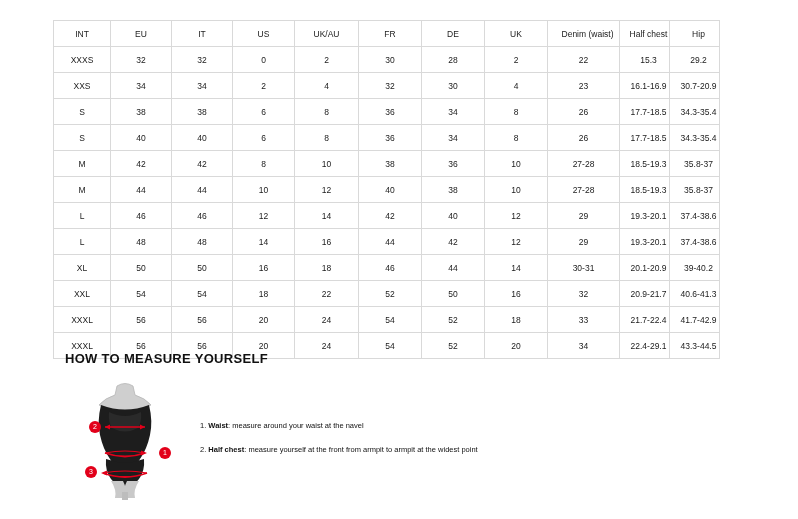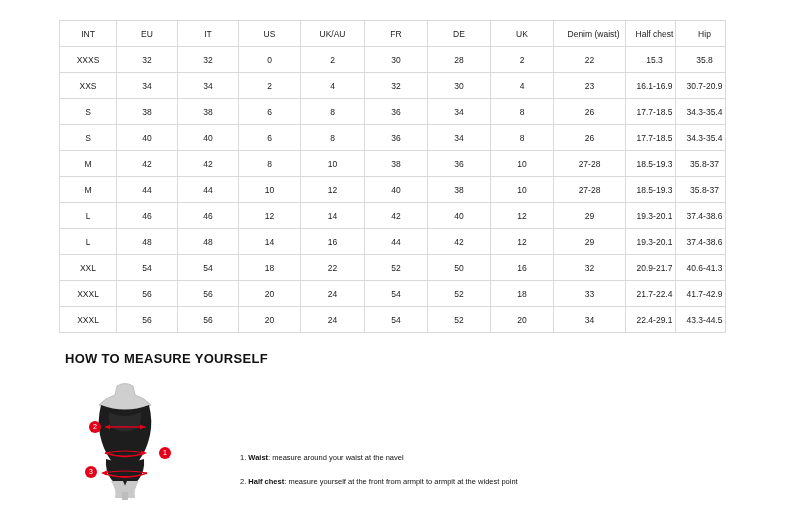--- a/index.html
+++ b/index.html
@@ -15,21 +15,21 @@
     overflow: hidden;
   }
   .page {
     position: relative;
     width: 798px;
     height: 519px;
   }
   
   .table-wrap {
     position: absolute;
-    left: 59px;
+    left: 53px;
     top: 20px;
     width: 666px;
   }
   table.size-table {
     border-collapse: collapse;
     width: 666px;
     table-layout: fixed;
   }
   table.size-table th,
   table.size-table td {
@@ -72,22 +72,21 @@
   .howto-title {
     font-size: 13px;
     font-weight: bold;
     letter-spacing: 0.3px;
     color: #111111;
     margin-bottom: 14px;
   }
   .howto-body {
     position: relative;
     display: flex;
-    align-items: flex-end;
-    gap: 40px;
+    align-items: center;
   }
   .figure-box {
     position: relative;
     width: 120px;
     height: 120px;
     flex: 0 0 120px;
   }
   .notes {
     margin-left: 15px;
     padding-top: 8px;
@@ -160,21 +159,21 @@
           <td>XXXS</td>
           <td>32</td>
           <td>32</td>
           <td>0</td>
           <td>2</td>
           <td>30</td>
           <td>28</td>
           <td>2</td>
           <td>22</td>
           <td class="left-pad">15.3</td>
-          <td class="left-pad">35.8</td>
+          <td class="left-pad">29.2</td>
         </tr>
         <tr>
           <td>XXS</td>
           <td>34</td>
           <td>34</td>
           <td>2</td>
           <td>4</td>
           <td>32</td>
           <td>30</td>
           <td>4</td>
@@ -254,20 +253,33 @@
           <td>14</td>
           <td>16</td>
           <td>44</td>
           <td>42</td>
           <td>12</td>
           <td>29</td>
           <td class="left-pad">19.3-20.1</td>
           <td class="left-pad">37.4-38.6</td>
         </tr>
         <tr>
+          <td>XL</td>
+          <td>50</td>
+          <td>50</td>
+          <td>16</td>
+          <td>18</td>
+          <td>46</td>
+          <td>44</td>
+          <td>14</td>
+          <td>30-31</td>
+          <td class="left-pad">20.1-20.9</td>
+          <td class="left-pad">39-40.2</td>
+        </tr>
+        <tr>
           <td>XXL</td>
           <td>54</td>
           <td>54</td>
           <td>18</td>
           <td>22</td>
           <td>52</td>
           <td>50</td>
           <td>16</td>
           <td>32</td>
           <td class="left-pad">20.9-21.7</td>

